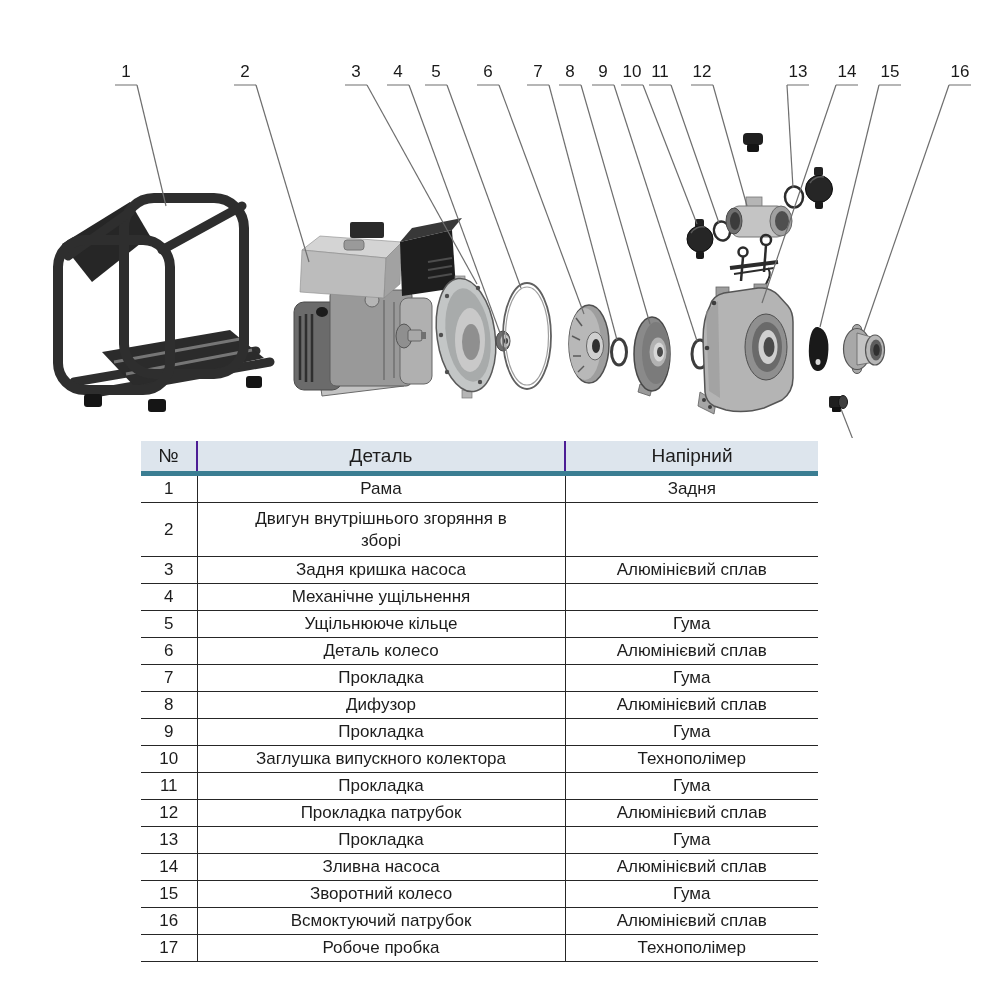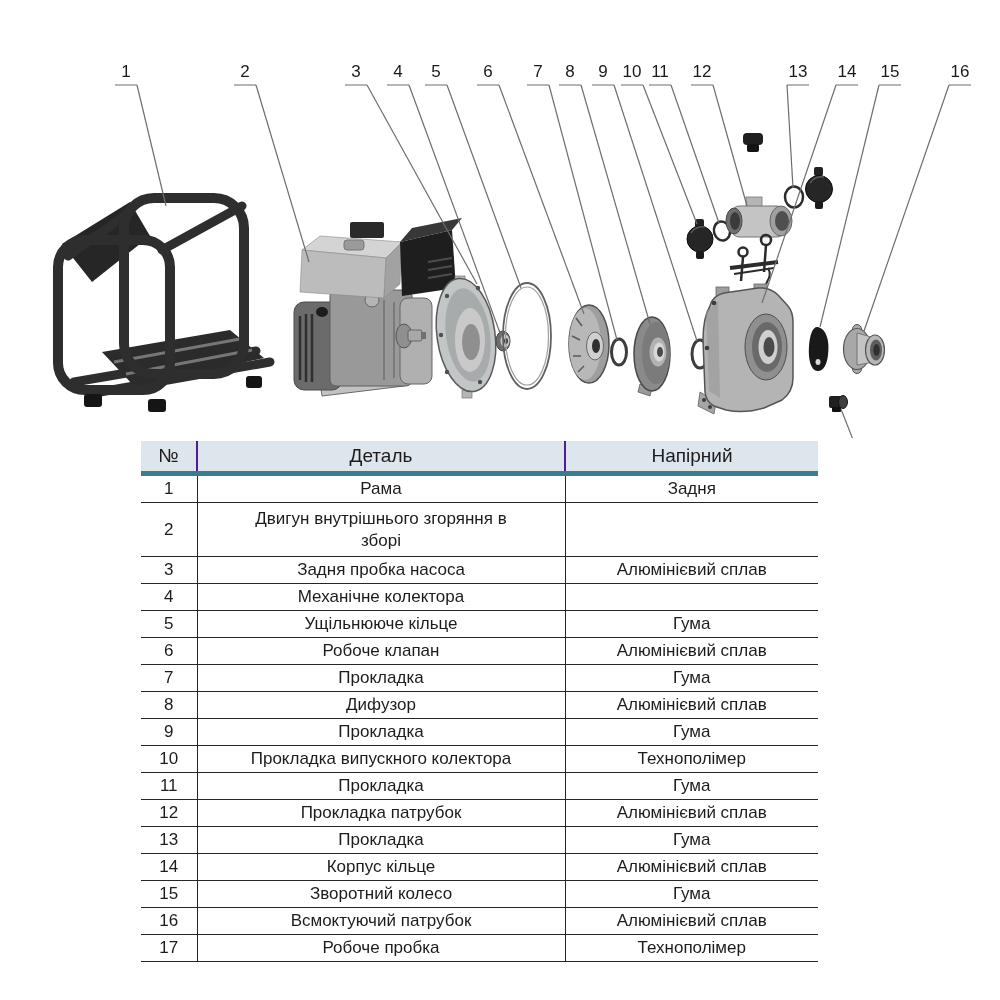--- a/index.html
+++ b/index.html
@@ -320,76 +320,76 @@
           <td class="cell-material">Задня</td>
         </tr>
         <tr class="tall">
           <td class="cell-num">2</td>
           <td class="cell-part">Двигун внутрішнього згоряння в
 зборі</td>
           <td class="cell-material"></td>
         </tr>
         <tr>
           <td class="cell-num">3</td>
-          <td class="cell-part">Задня пробка насоса</td>
+          <td class="cell-part">Задня кришка насоса</td>
           <td class="cell-material">Алюмінієвий сплав</td>
         </tr>
         <tr>
           <td class="cell-num">4</td>
-          <td class="cell-part">Механічне колектора</td>
+          <td class="cell-part">Механічне ущільнення</td>
           <td class="cell-material"></td>
         </tr>
         <tr>
           <td class="cell-num">5</td>
           <td class="cell-part">Ущільнююче кільце</td>
           <td class="cell-material">Гума</td>
         </tr>
         <tr>
           <td class="cell-num">6</td>
-          <td class="cell-part">Робоче клапан</td>
+          <td class="cell-part">Деталь колесо</td>
           <td class="cell-material">Алюмінієвий сплав</td>
         </tr>
         <tr>
           <td class="cell-num">7</td>
           <td class="cell-part">Прокладка</td>
           <td class="cell-material">Гума</td>
         </tr>
         <tr>
           <td class="cell-num">8</td>
           <td class="cell-part">Дифузор</td>
           <td class="cell-material">Алюмінієвий сплав</td>
         </tr>
         <tr>
           <td class="cell-num">9</td>
           <td class="cell-part">Прокладка</td>
           <td class="cell-material">Гума</td>
         </tr>
         <tr>
           <td class="cell-num">10</td>
-          <td class="cell-part">Прокладка випускного колектора</td>
+          <td class="cell-part">Заглушка випускного колектора</td>
           <td class="cell-material">Технополімер</td>
         </tr>
         <tr>
           <td class="cell-num">11</td>
           <td class="cell-part">Прокладка</td>
           <td class="cell-material">Гума</td>
         </tr>
         <tr>
           <td class="cell-num">12</td>
           <td class="cell-part">Прокладка патрубок</td>
           <td class="cell-material">Алюмінієвий сплав</td>
         </tr>
         <tr>
           <td class="cell-num">13</td>
           <td class="cell-part">Прокладка</td>
           <td class="cell-material">Гума</td>
         </tr>
         <tr>
           <td class="cell-num">14</td>
-          <td class="cell-part">Корпус кільце</td>
+          <td class="cell-part">Зливна насоса</td>
           <td class="cell-material">Алюмінієвий сплав</td>
         </tr>
         <tr>
           <td class="cell-num">15</td>
           <td class="cell-part">Зворотний колесо</td>
           <td class="cell-material">Гума</td>
         </tr>
         <tr>
           <td class="cell-num">16</td>
           <td class="cell-part">Всмоктуючий патрубок</td>

